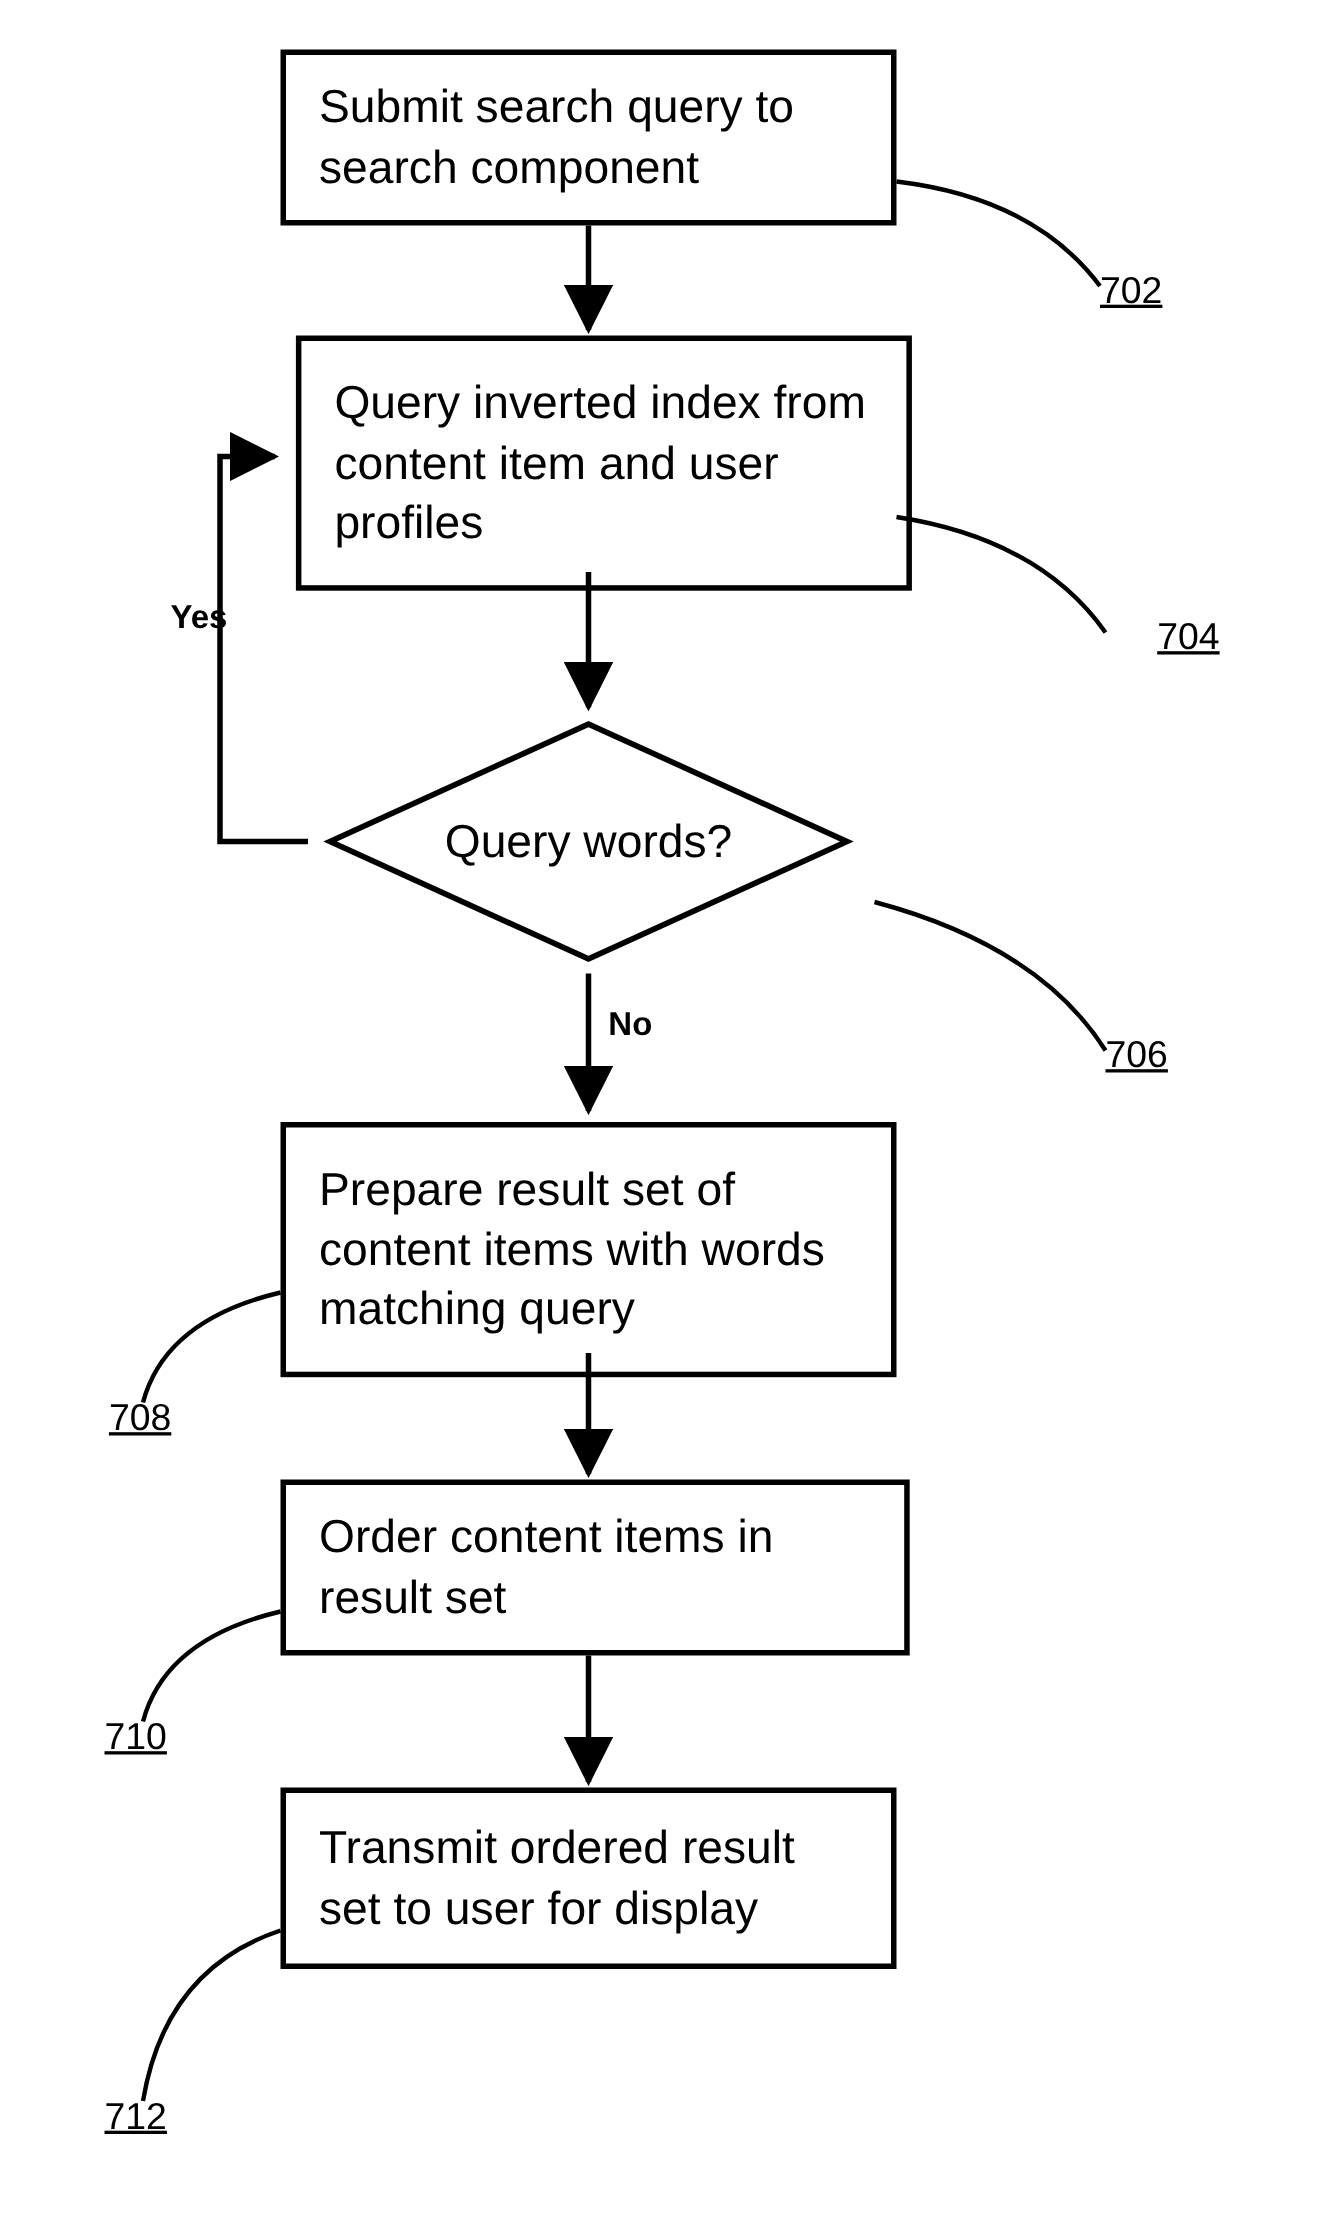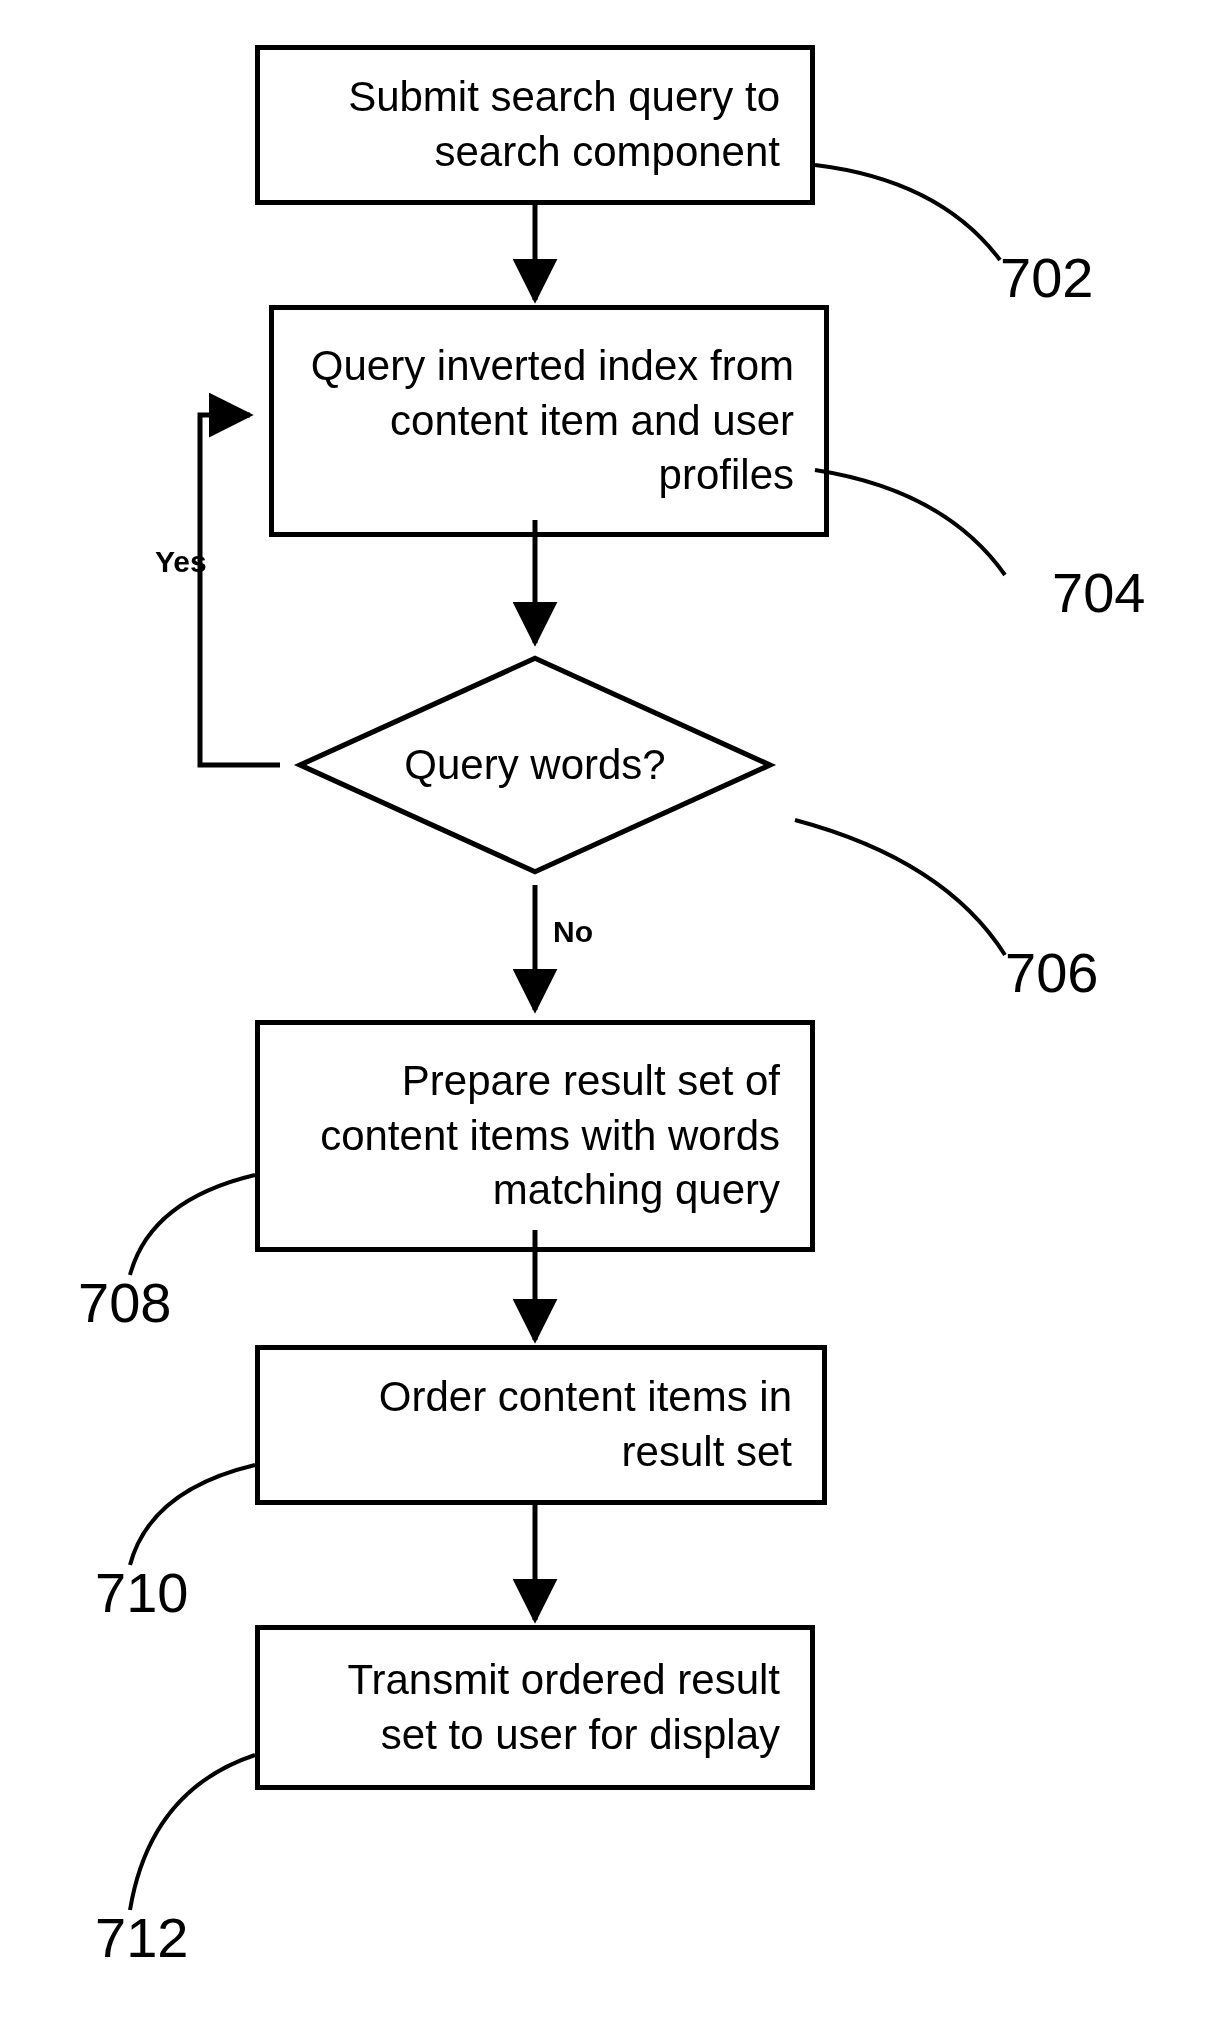--- a/index.html
+++ b/index.html
@@ -10,21 +10,21 @@
     background: #ffffff;
     font-family: Arial, Helvetica, sans-serif;
   }
   .box {
     position: absolute;
     border: 5px solid #000;
     background: #fff;
     display: flex;
     align-items: center;
     justify-content: center;
-    text-align: right;
+    text-align: left;
     padding: 20px 30px;
     font-size: 42px;
     line-height: 1.3;
   }
   .diamond {
     position: absolute;
     background: #fff;
   }
   .diamond-shape {
     position: absolute;
@@ -38,21 +38,22 @@
     position: absolute;
     left: 50%;
     top: 50%;
     transform: translate(-50%,-50%);
     font-size: 42px;
     text-align: center;
     white-space: nowrap;
   }
   .ref {
     position: absolute;
-    font-size: 56px;
+    font-size: 34px;
+    text-decoration: underline;
   }
   .edge-label {
     position: absolute;
     font-size: 30px;
     font-weight: bold;
   }
   svg.overlay {
     position: absolute;
     left: 0; top: 0;
     width: 1215px;
@@ -87,21 +88,21 @@
 <div class="box" style="left:255px; top:1625px; width:560px; height:165px;">
   <span>Transmit ordered result set to user for display</span>
 </div>
 
 <div class="edge-label" style="left:155px; top:545px;">Yes</div>
 <div class="edge-label" style="left:553px; top:915px;">No</div>
 
 <div class="ref" style="left:1000px; top:245px;">702</div>
 <div class="ref" style="left:1005px; top:560px;margin-left:47px;">704</div>
 <div class="ref" style="left:1005px; top:940px;">706</div>
-<div class="ref" style="left:78px; top:1270px;text-align:center;">708</div>
+<div class="ref" style="left:99px; top:1270px;text-align:center;">708</div>
 <div class="ref" style="left:95px; top:1560px;">710</div>
 <div class="ref" style="left:95px; top:1905px;">712</div>
 
 <svg class="overlay" viewBox="0 0 1215 2017">
   <defs>
     <marker id="arrow" viewBox="0 0 12 12" refX="11" refY="6" markerWidth="9" markerHeight="9" orient="auto-start-reverse">
       <path d="M 0 0 L 12 6 L 0 12 z" fill="#000"></path>
     </marker>
   </defs>
   <g stroke="#000" stroke-width="5" fill="none">

